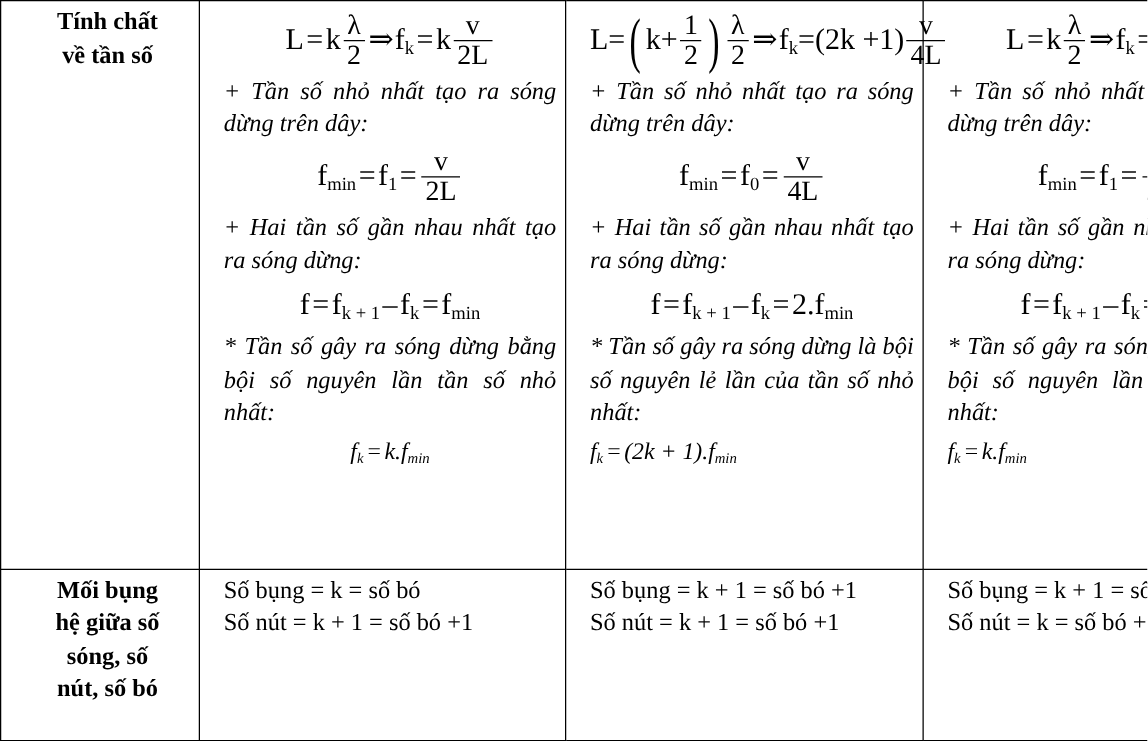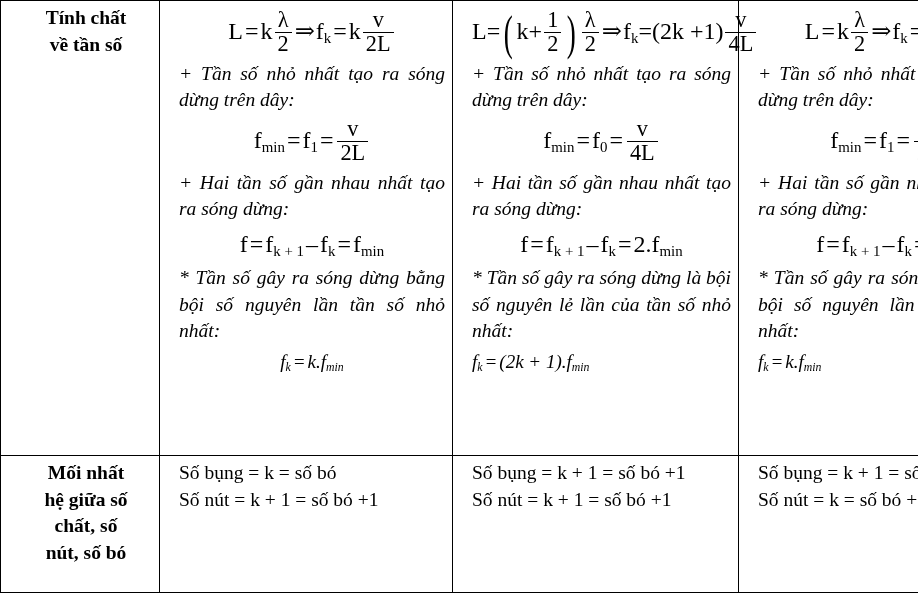--- a/index.html
+++ b/index.html
@@ -200,23 +200,23 @@
       <div class="line ital">* Tần số gây ra sóng dừng bằng bội số nguyên lần tần số nhỏ nhất:</div>
 
       <div class="eq-ital left">
         <span>f<sub>k</sub></span><span class="op">=</span><span>k.f<sub>min</sub></span>
       </div>
     </td>
   </tr>
 
   <tr>
     <td class="rowhead">
-      <div>Mối nhất</div>
+      <div>Mối bụng</div>
       <div>hệ giữa số</div>
-      <div>chất, số</div>
+      <div>sóng, số</div>
       <div>nút, số bó</div>
     </td>
 
     <td class="col-a cellbot">
       <div class="nowrap">
         <span class="bold">Số bụng</span><span> = k = </span><span class="bold">số bó</span>
       </div>
       <div class="nowrap">
         <span class="bold">Số nút</span><span> = k + 1 = số bó +1</span>
       </div>

